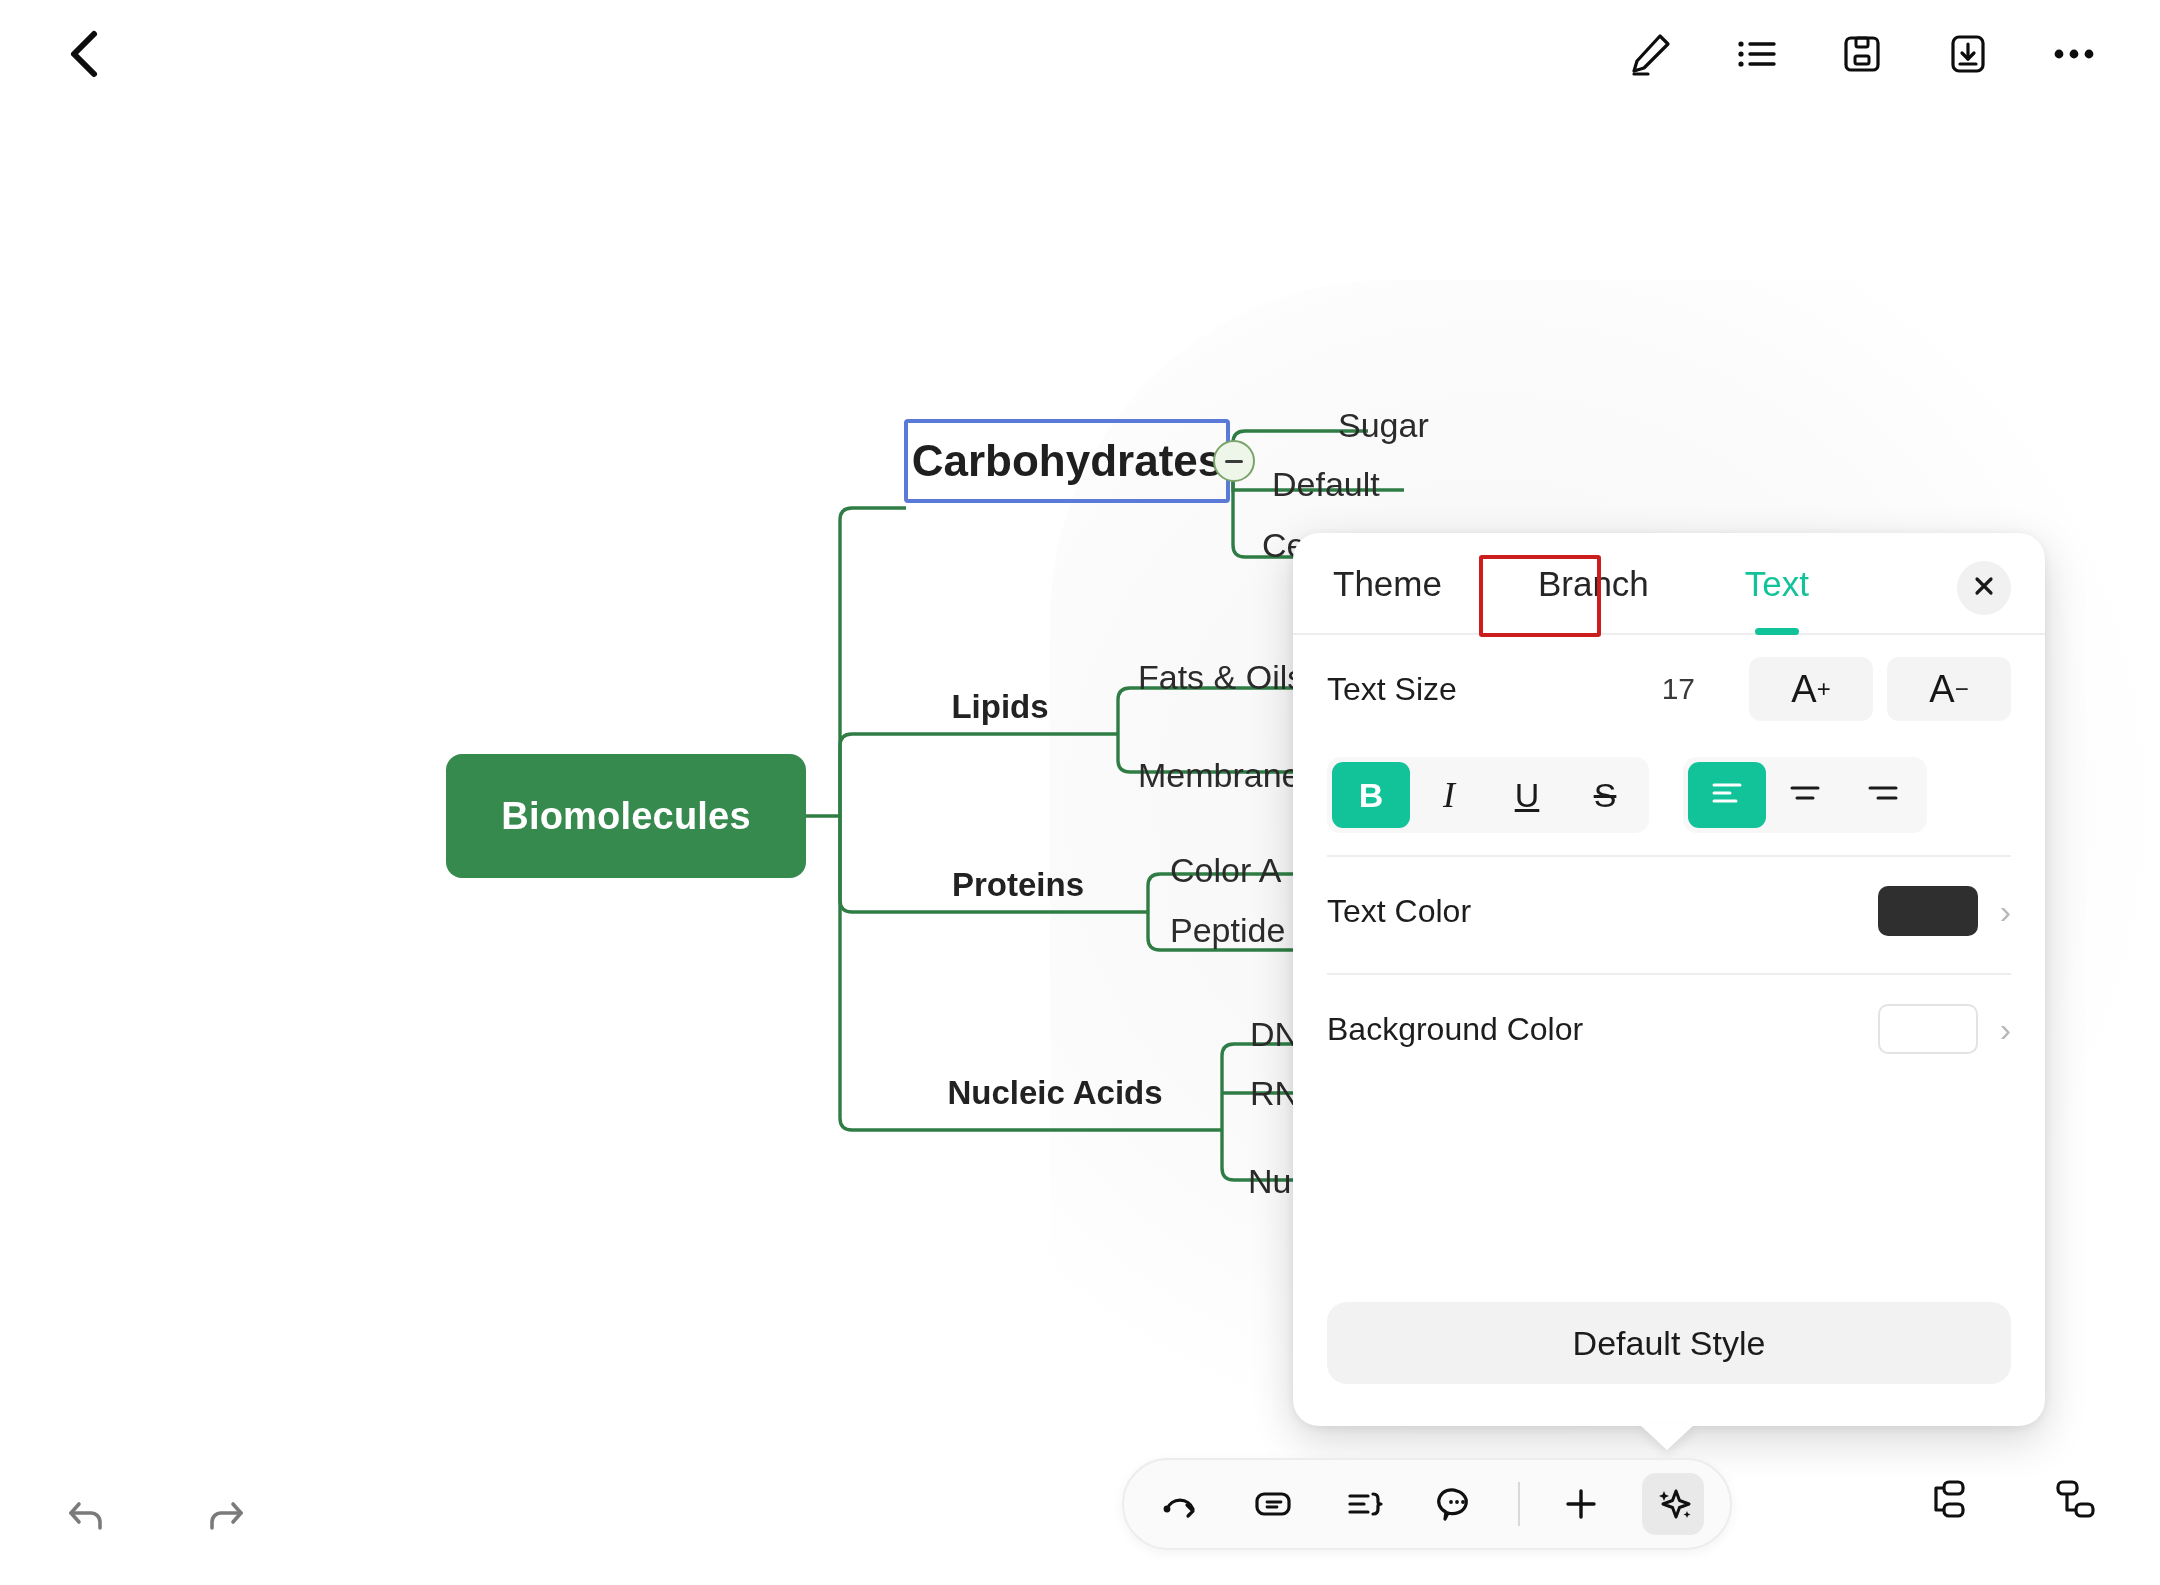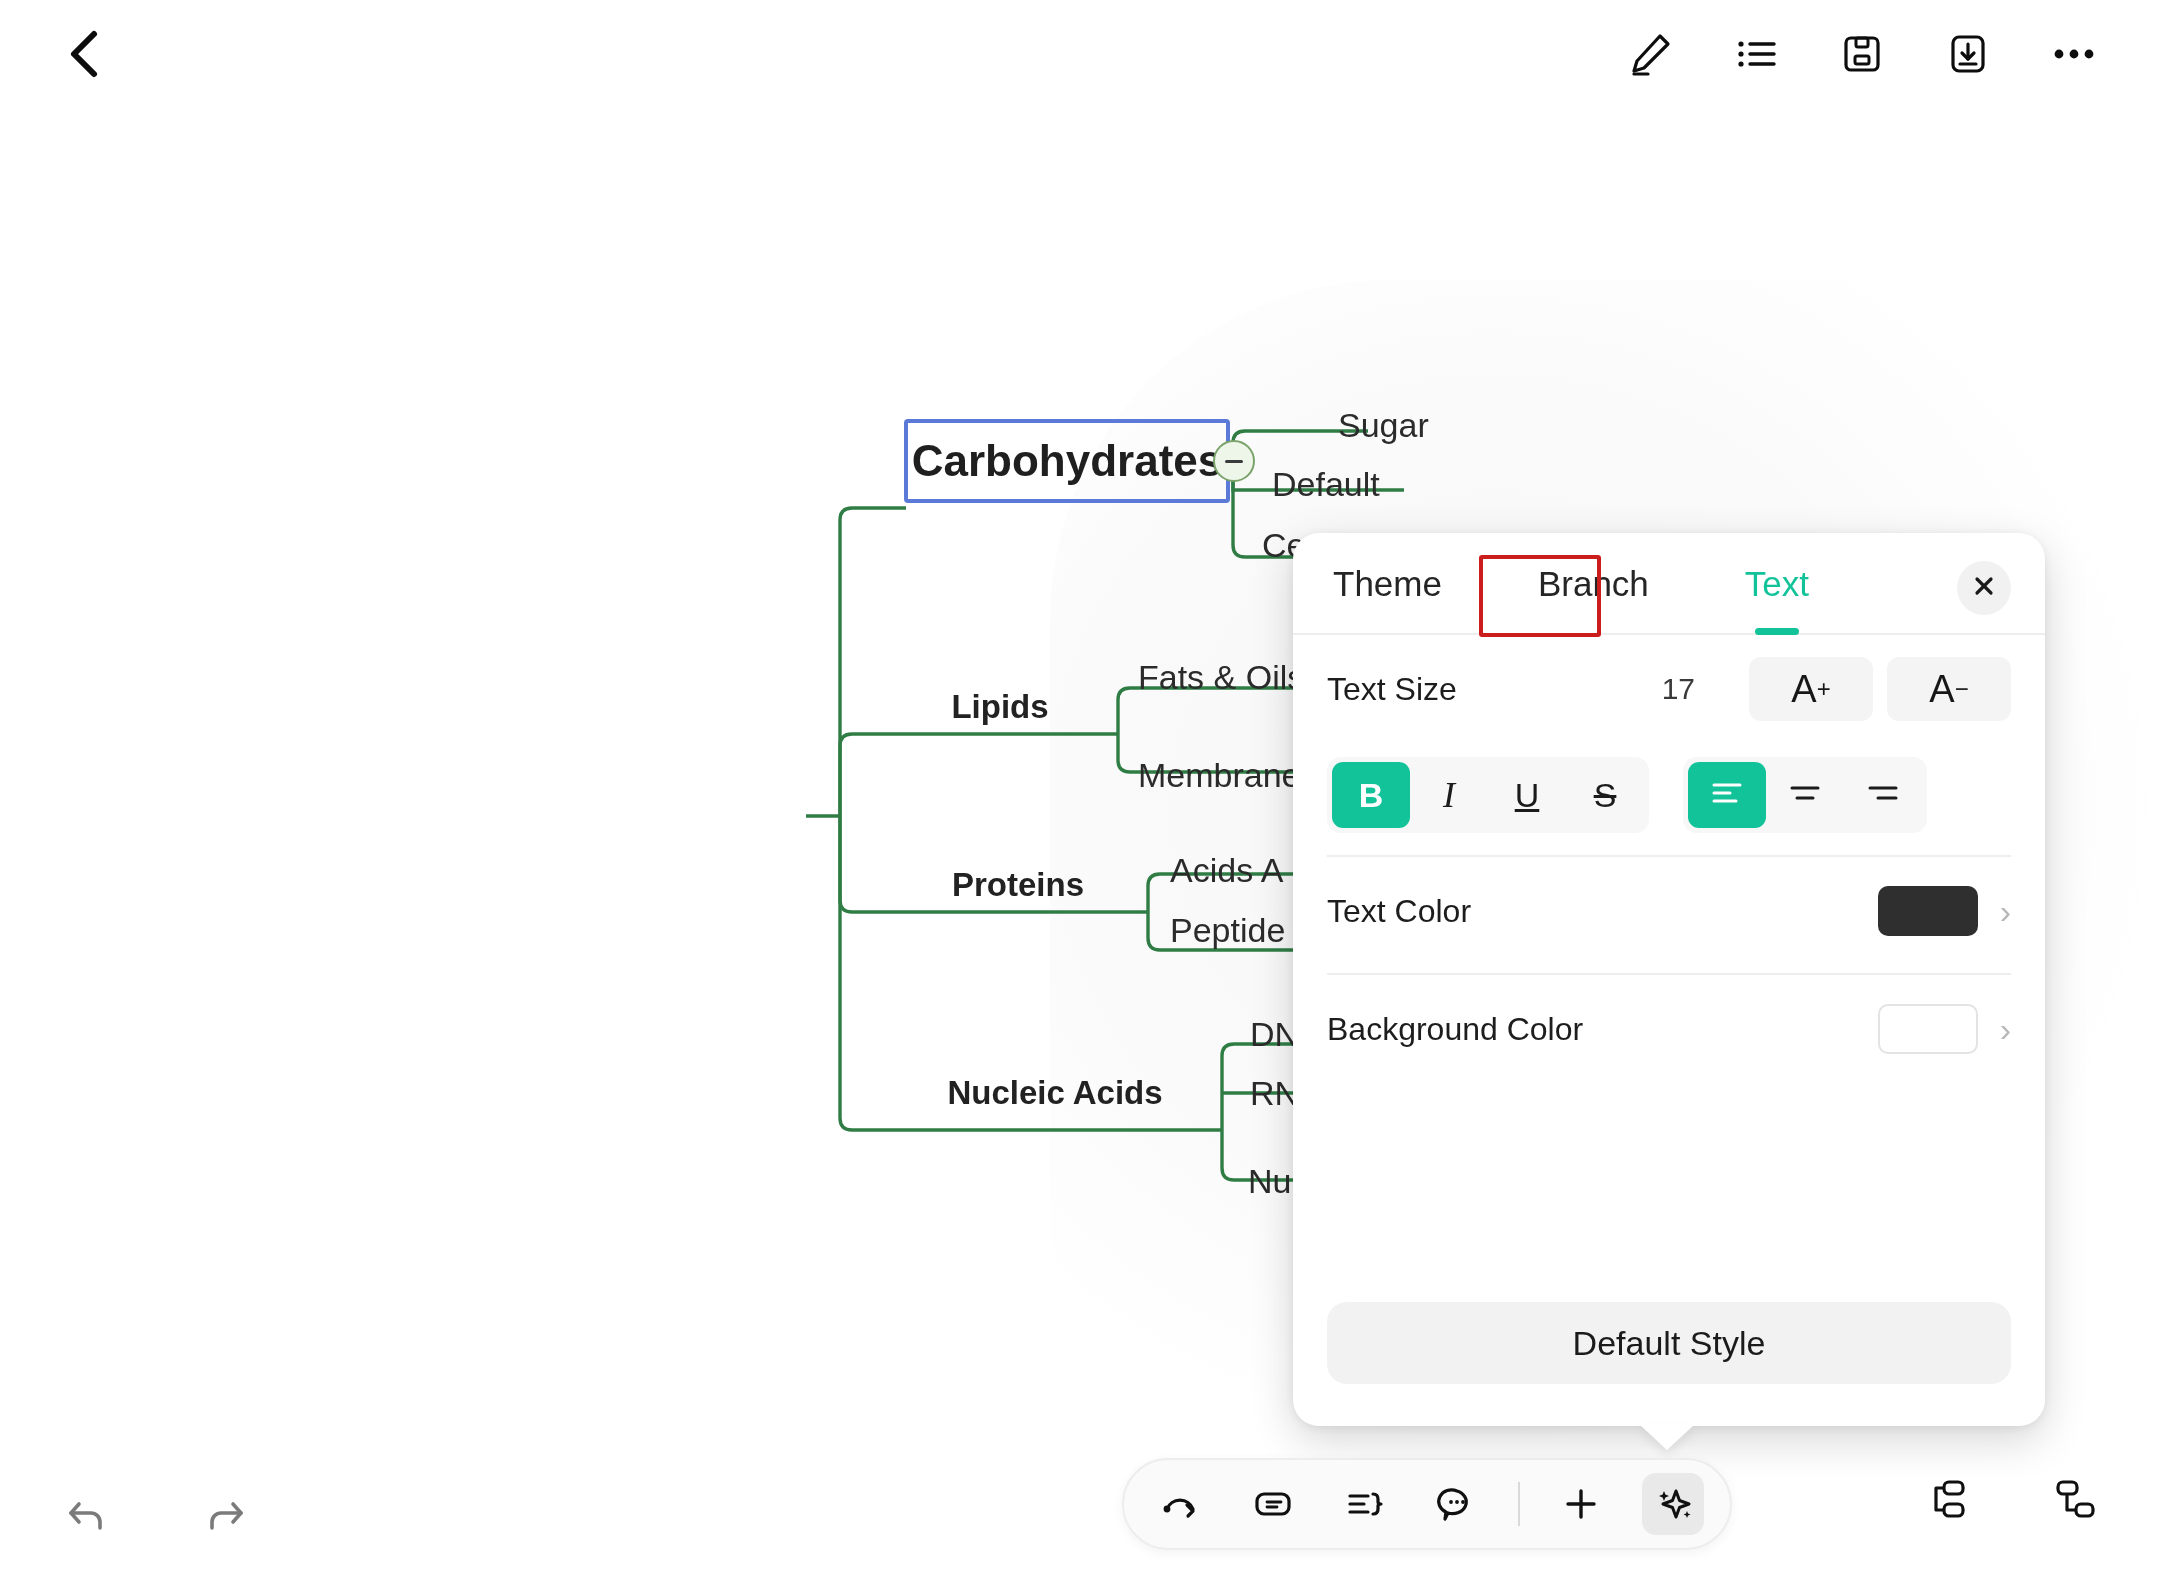--- a/index.html
+++ b/index.html
@@ -251,39 +251,42 @@
 
         <path d="M1148 912 V886 Q1148 874 1160 874 H1300"></path>
         <path d="M1148 912 V938 Q1148 950 1160 950 H1300"></path>
 
         <path d="M1222 1093 V1056 Q1222 1044 1234 1044 H1300"></path>
         <path d="M1222 1093 V1093 H1300"></path>
         <path d="M1222 1093 V1168 Q1222 1180 1234 1180 H1300"></path>
       </g>
     </svg>
 
+    <div class="node root-node">
+      <span>Biomolecules</span>
+    </div>
 
     <div class="sel-box"></div>
     <div class="sel-label">Carbohydrates</div>
     <div class="collapse-btn">
       <span class="minus"></span>
     </div>
 
     <div class="node branch-label" style="left:1000px; top:707px;">Lipids</div>
     <div class="node branch-label" style="left:1018px; top:885px;">Proteins</div>
     <div class="node branch-label" style="left:1055px; top:1093px;">Nucleic Acids</div>
 
     <div class="node leaf-label" style="left:1338px; top:425px;">Sugar</div>
     <div class="node leaf-label" style="left:1272px; top:484px;">Default</div>
     <div class="node leaf-label" style="left:1262px; top:545px;">Ce</div>
 
     <div class="node leaf-label" style="left:1138px; top:677px;">Fats &amp; Oils</div>
     <div class="node leaf-label" style="left:1138px; top:731px;margin-top:44px;">Membrane</div>
 
-    <div class="node leaf-label" style="left:1170px; top:870px;">Acids A</div>
+    <div class="node leaf-label" style="left:1170px; top:870px;">Color A</div>
     <div class="node leaf-label" style="left:1170px; top:930px;">Peptide</div>
 
     <div class="node leaf-label" style="left:1250px; top:1034px;">DN</div>
     <div class="node leaf-label" style="left:1250px; top:1093px;">RN</div>
     <div class="node leaf-label" style="left:1248px; top:1181px;">Nuc</div>
   </div>
 
   <div class="panel">
     <div class="panel-head">
       <div class="tab">

